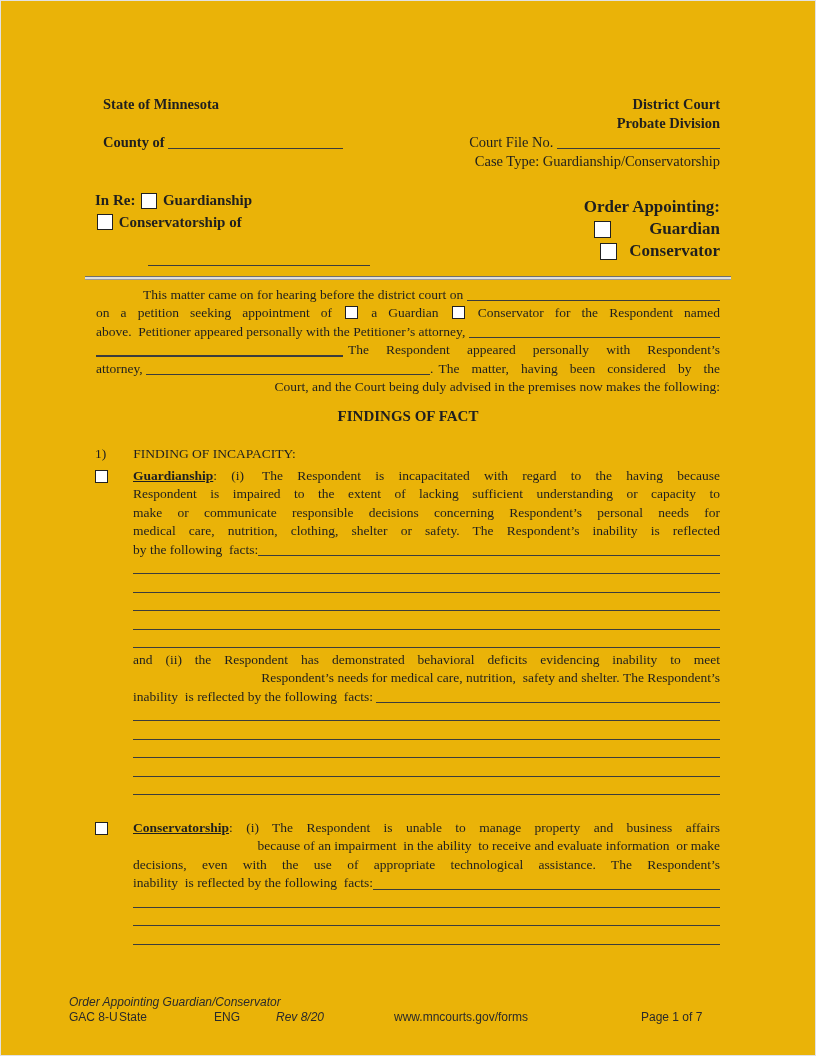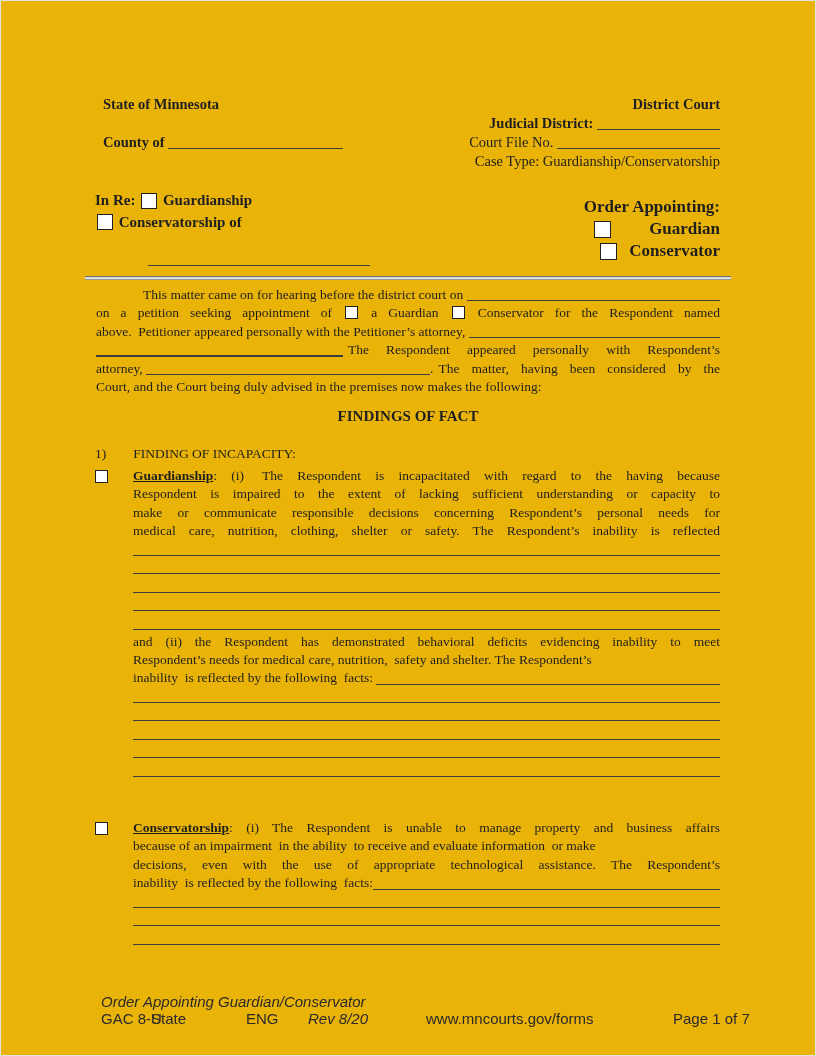--- a/index.html
+++ b/index.html
@@ -7,21 +7,21 @@
     position:relative;width:816px;height:1056px;background:#eab308;
     font-family:"Liberation Serif","DejaVu Serif",serif;color:#1f1f1f;
     overflow:hidden;box-shadow:inset 0 0 0 1px #e2e2e2;
   }
   .abs{position:absolute;}
   
   .ln{height:18.4px;line-height:18.4px;}
   .m-f{display:flex;align-items:stretch;}
   .m-r{display:flex;align-items:stretch;justify-content:flex-end;}
   .m-j{display:block;text-align:justify;text-align-last:justify;}
-  .m-p{display:block;text-align:left;}
+  .m-p{display:block;text-align:right;}
   .txt{white-space:pre;}
   .m-j .txt{white-space:normal;}
   .b{font-weight:bold;white-space:pre;}
   .bu{font-weight:bold;text-decoration:underline;white-space:pre;}
   .fill{flex:1 1 auto;border-bottom:1.2px solid #3c3c3c;margin-bottom:3px;}
   .ufix{display:inline-block;flex:0 0 auto;height:1.2px;background:#3c3c3c;align-self:flex-end;margin-bottom:3px;}
   .spc{display:inline-block;flex:0 0 auto;}
   .cb{display:inline-block;flex:0 0 auto;width:13px;height:13px;border:1.4px solid #202020;
       background:#fff;align-self:center;margin:0 2px;vertical-align:-2px;box-sizing:border-box;}
   .cb-big{border-width:1.8px;}
@@ -41,21 +41,21 @@
            border-top:1.2px solid #6f6f6f;border-bottom:1.2px solid #9b9b9b;box-sizing:border-box;}
   #intro{left:96px;top:286px;width:624px;font-size:13.5px;}
   #findings{left:0;top:407px;width:816px;text-align:center;font-weight:bold;font-size:15px;line-height:19px;}
   #item1{left:95px;top:445px;width:625px;font-size:13.5px;}
   #guard,#cons{left:95px;width:625px;font-size:13.5px;}
   #guard{top:467px;}
   #cons{top:819px;}
   .item-cb{position:absolute;left:0;top:3px;width:13px;height:13px;border:1.5px solid #202020;background:#fff;box-sizing:border-box;}
   .indent{margin-left:38px;}
   
-  #footer{left:101px;top:995px;width:650px;font-family:"Liberation Sans","DejaVu Sans",sans-serif;font-size:15px;color:#2a2a2a;}
+  #footer{left:69px;top:995px;width:650px;font-family:"Liberation Sans","DejaVu Sans",sans-serif;font-size:12px;color:#2a2a2a;}
   .f-title{font-style:italic;line-height:14px;}
   .f-row{position:relative;height:15px;margin-top:1px;}
   .f-row span{position:absolute;top:0;white-space:pre;}
   .f-gac{left:0;} .f-state{left:50px;} .f-eng{left:145px;} .f-rev{left:207px;font-style:italic;}
   .f-url{left:325px;} .f-page{left:572px;}
 </style>
 </head>
 <body>
 
 <div class="page">
@@ -68,22 +68,21 @@
       <div class="ln m-f">
         <span class="b">County of </span>
         <span class="ufix" style="width: 175px;"></span>
       </div>
     </div>
   <div id="hdr-right" class="abs">
       <div class="ln m-r">
         <span class="b">District Court</span>
       </div>
       <div class="ln m-r">
-        <span class="b">Judicial District: </span>
-        <span class="ufix" style="width: 123px;"></span>
+        <span class="b">Probate Division</span>
       </div>
       <div class="ln m-r">
         <span class="txt">Court File No. </span>
         <span class="ufix" style="width: 163px;"></span>
       </div>
       <div class="ln m-r">
         <span class="txt">Case Type: Guardianship/Conservatorship</span>
       </div>
     </div>
 
@@ -151,20 +150,24 @@
       </div>
     </div>
 
   <div id="guard" class="abs">
     <span class="item-cb"></span>
     <div class="indent">
         <div class="ln m-j"><span class="bu">Guardianship</span><span class="txt">: (i)</span><span class="spc" style="width: 18px;"></span><span class="txt">The Respondent is incapacitated with regard to the having because</span></div>
         <div class="ln m-j"><span class="txt">Respondent is impaired to the extent of lacking sufficient understanding or capacity to</span></div>
         <div class="ln m-j"><span class="txt">make or communicate responsible decisions concerning Respondent’s personal needs for</span></div>
         <div class="ln m-j"><span class="txt">medical care, nutrition, clothing, shelter or safety. The Respondent’s inability is reflected</span></div>
+        <div class="ln m-f">
+          <span class="txt">by the following  facts:</span>
+          <span class="fill"></span>
+        </div>
         <div class="ln m-f">
           <span class="fill"></span>
         </div>
         <div class="ln m-f">
           <span class="fill"></span>
         </div>
         <div class="ln m-f">
           <span class="fill"></span>
         </div>
         <div class="ln m-f">

